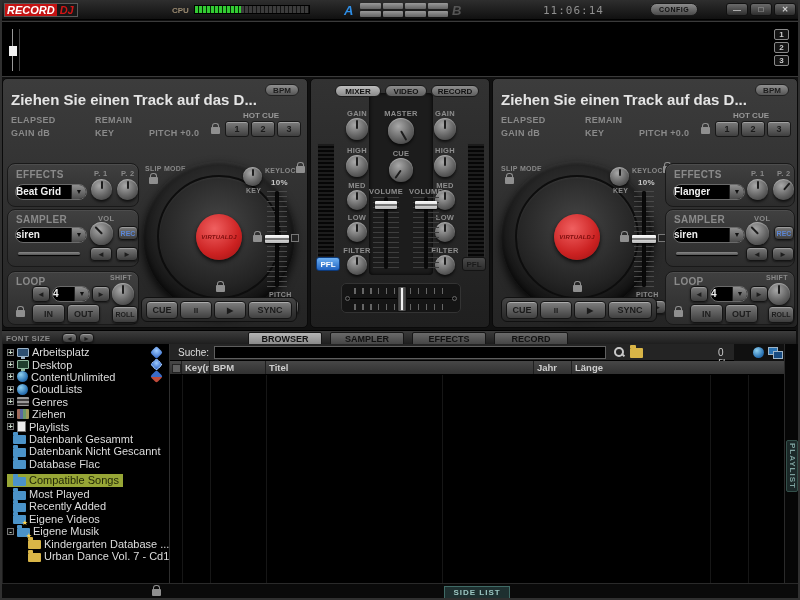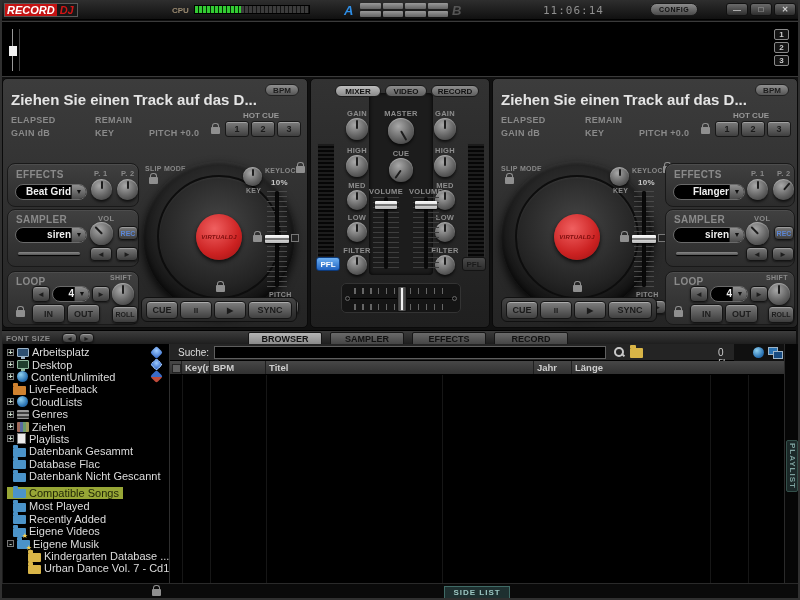--- a/index.html
+++ b/index.html
@@ -43,21 +43,21 @@
   .deck-title{left:8px;top:12px;font-size:15px;font-weight:bold;color:#e4e4e4;white-space:nowrap}
   .bpm{left:262px;top:5px;width:34px;height:12px;border-radius:6px;background:linear-gradient(#909090,#555);
     border:1px solid #222;color:#1c1c1c;font-size:8px;font-weight:bold;text-align:center;line-height:11px}
   .hotlab{left:240px;top:32px;font-size:8px;color:#999;font-weight:bold}
   .cuebtn{width:24px;height:16px;background:linear-gradient(#7d7d7d,#3f3f3f);border:1px solid #181818;border-radius:3px;
     color:#1a1a1a;font-size:9px;font-weight:bold;text-align:center;line-height:15px;box-shadow:inset 0 1px 0 rgba(255,255,255,.3)}
 
   .subpanel{background:linear-gradient(#404040,#2c2c2c);border:1px solid #191919;border-radius:8px;
     box-shadow:inset 0 1px 0 rgba(255,255,255,.07)}
   .dd{background:#000;border:1px solid #6a6a6a;border-radius:8px;color:#efefef;font-size:10px;font-weight:bold}
-  .dd .dtxt{position:absolute;left:0;right:15px;top:0;bottom:0;text-align:right;line-height:14px}
+  .dd .dtxt{position:absolute;left:0;right:15px;top:0;bottom:0;text-align:left;line-height:14px}
   .dd .dbtn{position:absolute;right:0;top:0;bottom:0;width:15px;background:linear-gradient(#909090,#4a4a4a);
     border-left:1px solid #222;border-radius:0 8px 8px 0;color:#111;font-size:7px;text-align:center;line-height:14px}
   .btn{background:linear-gradient(#7a7a7a,#3c3c3c);border:1px solid #141414;border-radius:4px;color:#1d1d1d;
     font-weight:bold;text-align:center;box-shadow:inset 0 1px 1px rgba(255,255,255,.3),0 1px 2px rgba(0,0,0,.5)}
   .knob{border-radius:50%;background:radial-gradient(circle at 40% 32%,#a8a8a8,#646464 55%,#383838 95%);
     box-shadow:0 2px 3px rgba(0,0,0,.7),inset 0 1px 1px rgba(255,255,255,.35)}
   .knob::after{content:"";position:absolute;left:50%;top:8%;width:2px;height:42%;margin-left:-1px;background:#1d1d1d;
     border-radius:1px;transform-origin:50% 100%;transform:rotate(var(--rot,0deg))}
   .lock{width:9px;height:7px;background:#8f8f8f;border-radius:1px}
   .lock::before{content:"";position:absolute;left:1px;top:-4px;width:5px;height:4px;border:1.5px solid #8f8f8f;
@@ -458,25 +458,20 @@
     <span>Desktop</span>
     <span class="ricon r2"></span>
   </div>
   <div class="titem">
     <span class="exp">+</span>
     <span class="i-globe"></span>
     <span>ContentUnlimited</span>
     <span class="ricon r3"></span>
   </div>
   <div class="titem">
-    <span class="exp none"></span>
-    <span class="fold f-orange"></span>
-    <span>LiveFeedback</span>
-  </div>
-  <div class="titem">
     <span class="exp">+</span>
     <span class="i-globe"></span>
     <span>CloudLists</span>
   </div>
   <div class="titem">
     <span class="exp">+</span>
     <span class="i-genres"></span>
     <span>Genres</span>
   </div>
   <div class="titem">
@@ -490,26 +485,26 @@
     <span>Playlists</span>
   </div>
   <div class="titem">
     <span class="exp none"></span>
     <span class="fold f-blue"></span>
     <span>Datenbank Gesammt</span>
   </div>
   <div class="titem">
     <span class="exp none"></span>
     <span class="fold f-blue"></span>
+    <span>Datenbank Nicht Gescannt</span>
+  </div>
+  <div class="titem">
+    <span class="exp none"></span>
+    <span class="fold f-blue"></span>
     <span>Database Flac</span>
-  </div>
-  <div class="titem">
-    <span class="exp none"></span>
-    <span class="fold f-blue"></span>
-    <span>Datenbank Nicht Gescannt</span>
   </div>
   <div class="titem sel">
     <span class="exp none"></span>
     <span class="fold f-blue"></span>
     <span>Compatible Songs</span>
   </div>
   <div class="titem">
     <span class="exp none"></span>
     <span class="fold f-blue"></span>
     <span>Most Played</span>

